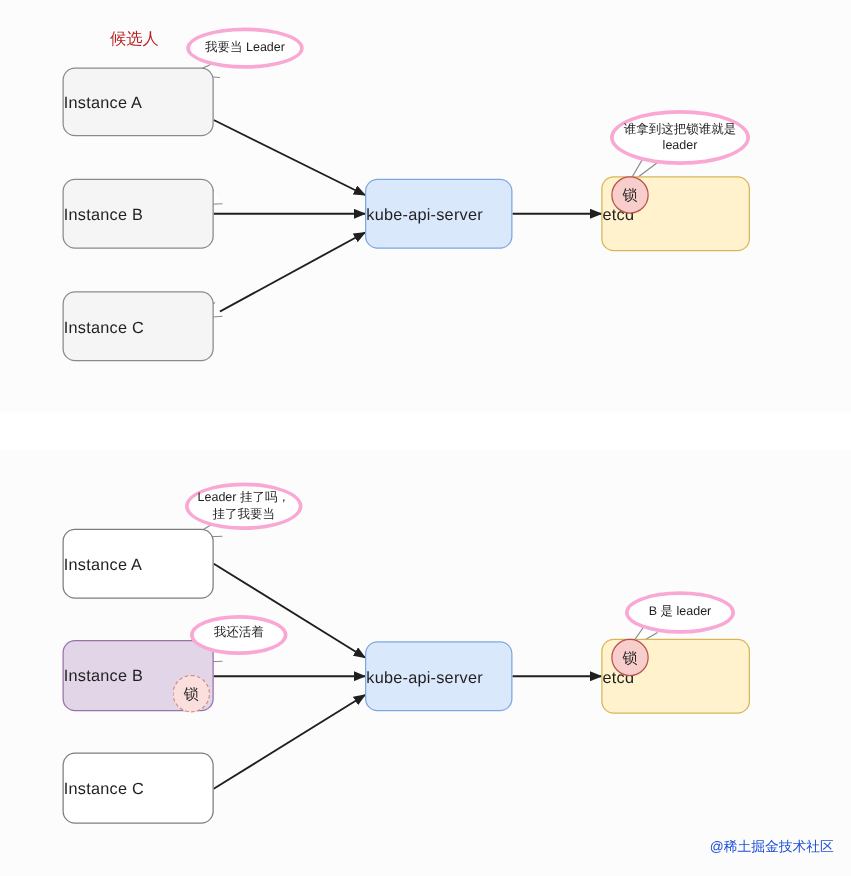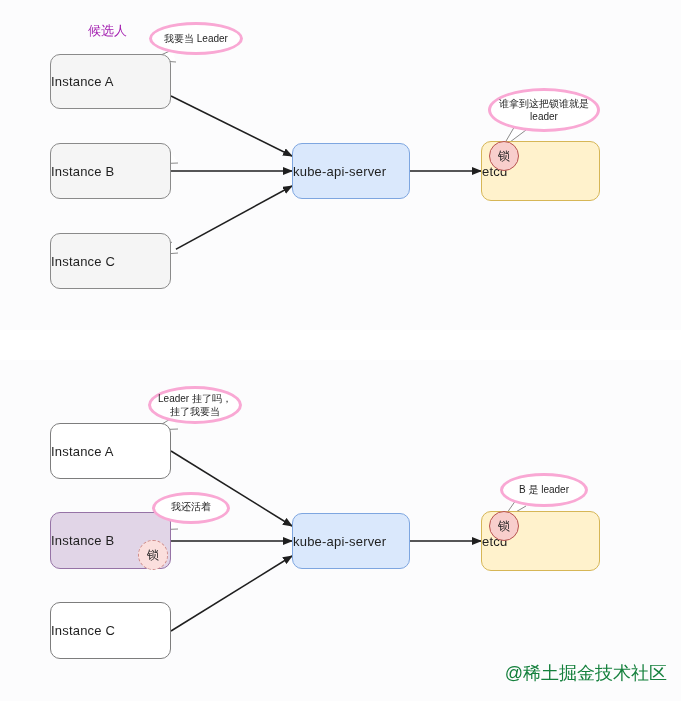--- a/index.html
+++ b/index.html
@@ -85,28 +85,28 @@
     font-size:10px;
     line-height:1.35;
     color:#1f1f1f;
     padding:2px 6px;
     z-index:3;
   }
 
   .plain-label{
     position:absolute;
     font-size:13px;
-    color:#a21caf;
+    color:#b91c1c;
     white-space:nowrap;
   }
   .watermark{
     position:absolute;
     right:14px;bottom:16px;
-    font-size:18px;
-    color:#15803d;
+    font-size:11px;
+    color:#1d4ed8;
     white-space:nowrap;
   }
 </style>
 </head>
 <body>
 
 <div id="page">
 
   <div class="band top"></div>
   <div class="band bottom"></div>

